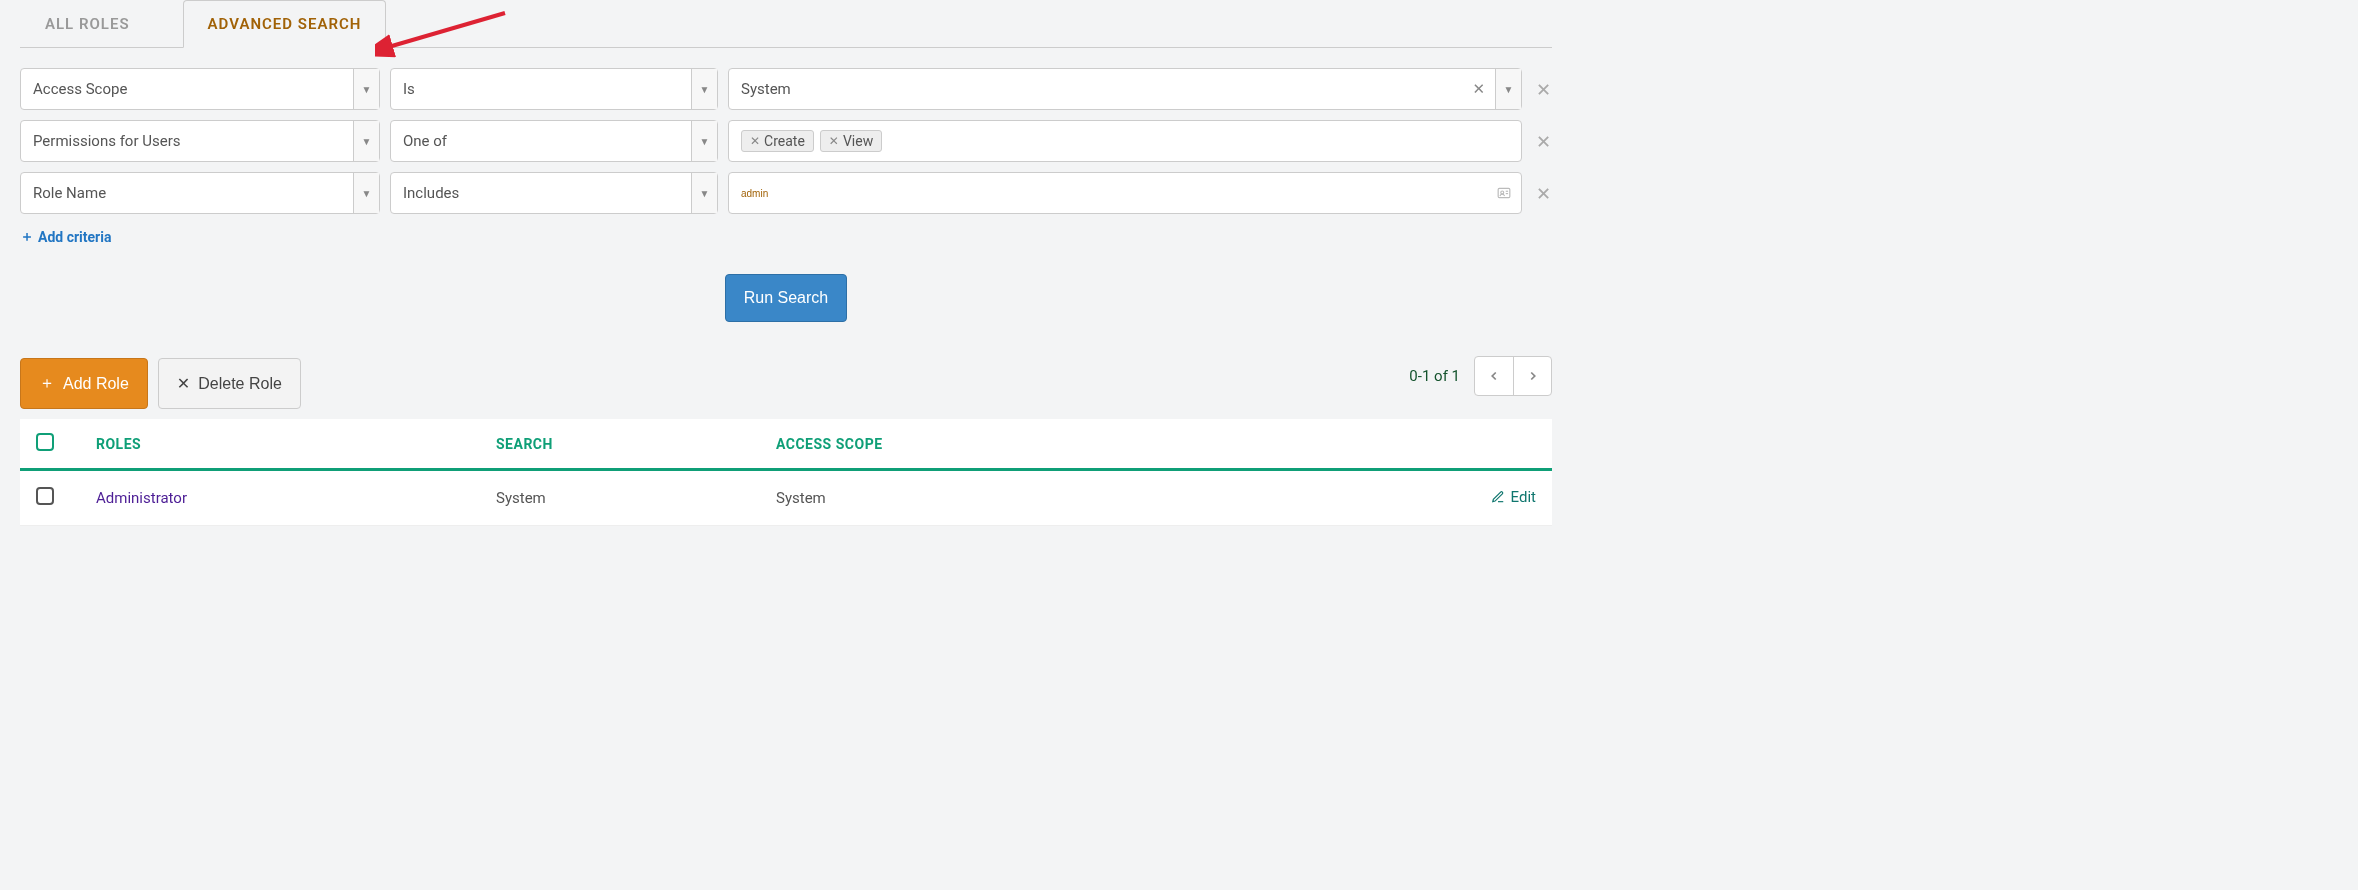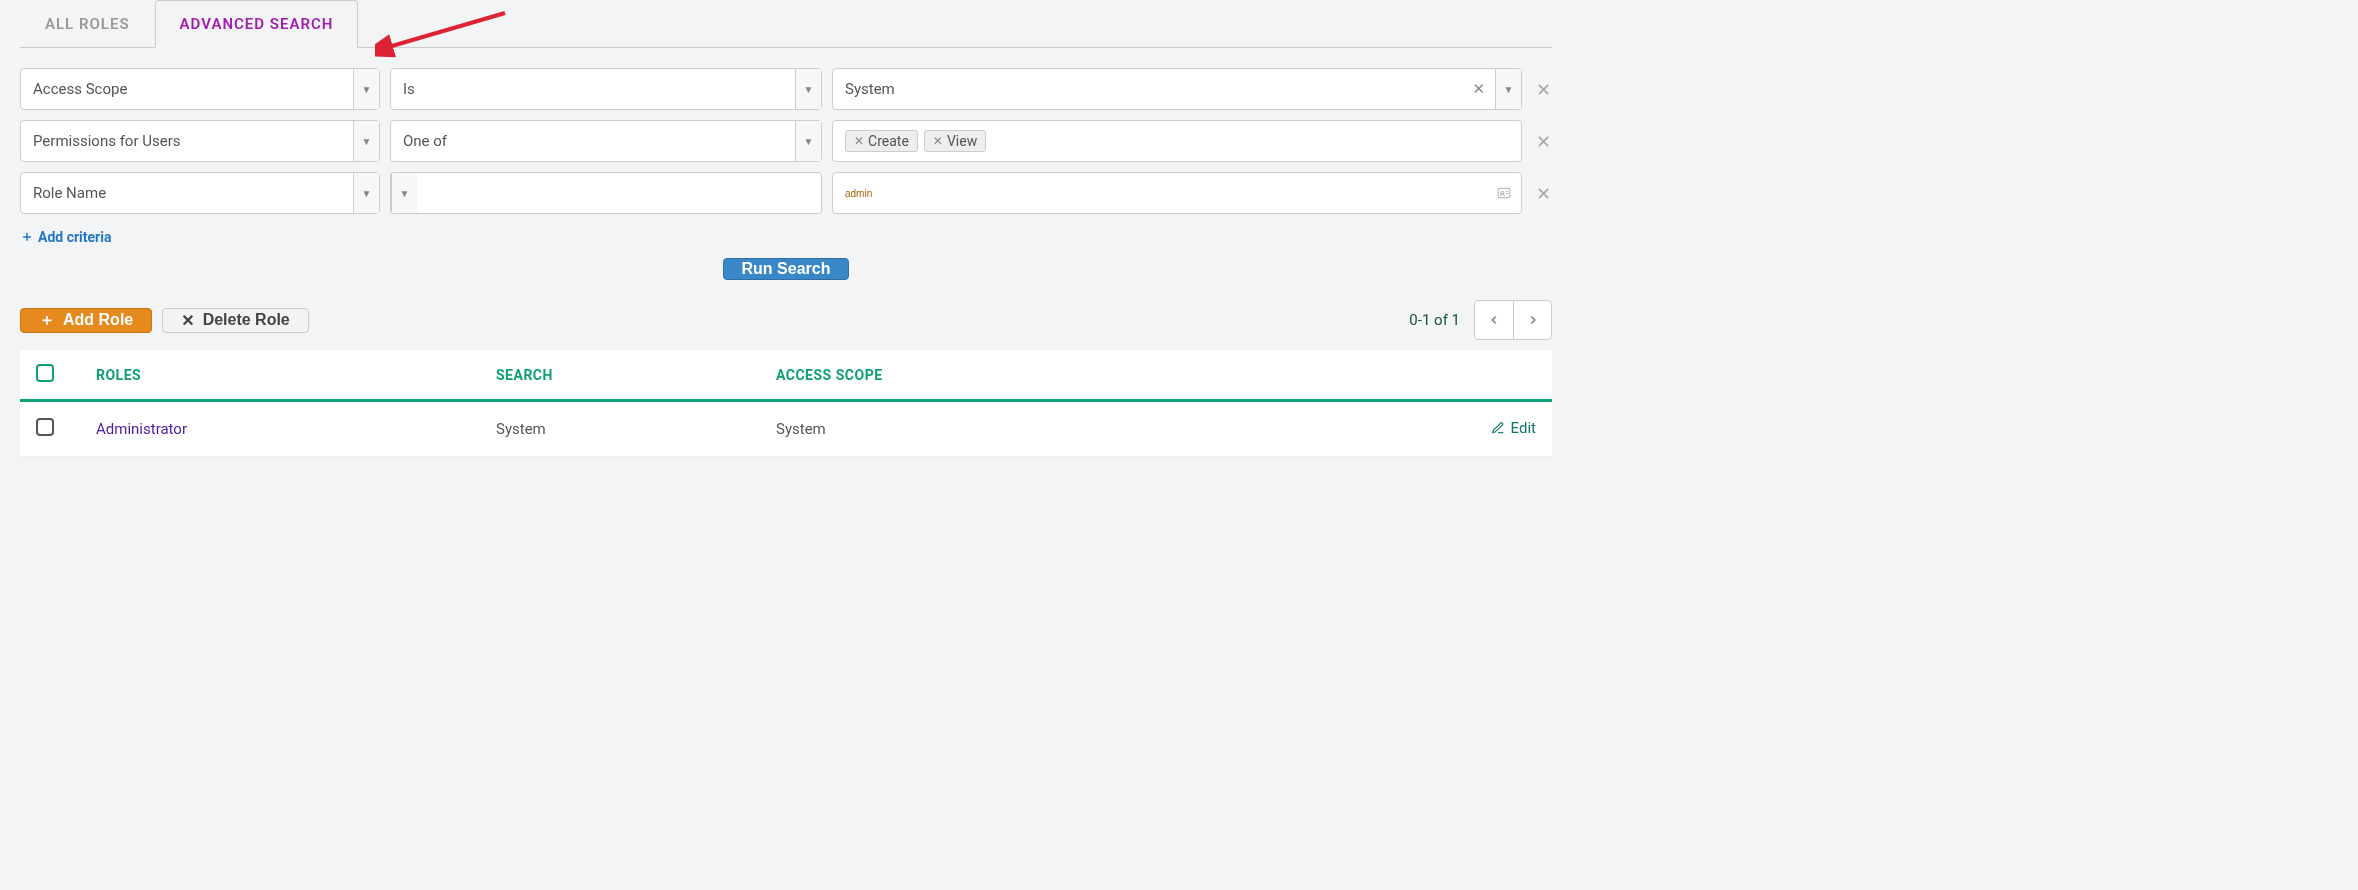--- a/index.html
+++ b/index.html
@@ -24,25 +24,26 @@
     font-size: 15px;
     letter-spacing: 1px;
     color: #999;
     cursor: pointer;
     border: 1px solid transparent;
     border-bottom: none;
     margin-bottom: -1px;
     font-weight: 600;
   }
   .tab.active {
-    color: #a21caf;
+    color: #a16207;
     background: #f3f4f5;
     border-color: #ccc;
     border-radius: 4px 4px 0 0;
     border-bottom: 1px solid #f3f4f5;
+    margin-left: 28px;
   }
 
   
   .arrow {
     position: absolute;
     top: 8px;
     left: 375px;
     pointer-events: none;
   }
 
@@ -72,21 +73,21 @@
     width: 26px;
     border-left: 1px solid #ccc;
     background: #f7f7f7;
     display: flex;
     align-items: center;
     justify-content: center;
     color: #888;
     font-size: 10px;
   }
   .field-col { width: 360px; }
-  .op-col { width: 432px; }
+  .op-col { width: 328px; }
   .val-col { flex: 1; }
   .val-wrap {
     display: flex;
     background: #fff;
     border: 1px solid #ccc;
     border-radius: 4px;
     height: 42px;
     align-items: stretch;
     flex: 1;
   }
@@ -142,22 +143,22 @@
     cursor: pointer;
     display: inline-flex;
     align-items: center;
     gap: 4px;
     margin-top: 4px;
   }
 
   .run-row { text-align:center; margin: 12px 0 20px 0; }
   .btn {
     display:inline-flex; align-items:center; gap:8px;
-    border-radius:4px; padding:1px 18px; font-size:16px; font-weight:700;
-    cursor:pointer; border:1px solid transparent;
+    border-radius:4px; padding:14px 18px; font-size:16px; font-weight:400;
+    cursor:pointer; border:1px solid transparent;margin-top:16px;
   }
   .btn-primary { background:#3a87c8; color:#fff; border-color:#2d6fa6; }
   .btn-orange { background:#e68a1e; color:#fff; border-color:#c7761a; }
   .btn-default { background:#f3f3f3; color:#444; border-color:#ccc; }
 
   
   .table-toolbar {
     display:flex; align-items:center; justify-content:space-between; margin-bottom:10px;
   }
   .toolbar-left { display:flex; gap:10px; }
@@ -259,20 +260,21 @@
     <div class="row-remove">✕</div>
   </div>
 
   
   <div class="criteria-row">
     <div class="select-wrap field-col">
       <div class="select-label">Role Name</div>
       <div class="select-caret">▼</div>
     </div>
     <div class="select-wrap op-col">
+      <div class="select-label">Includes</div>
       <div class="select-caret">▼</div>
     </div>
     <div class="val-wrap val-col">
       <div class="val-inner">
         <input class="val-text-input" value="admin" style="">
       </div>
       <div class="val-right-icon">
         <svg class="icon-svg" viewBox="0 0 24 24" fill="none" stroke="currentColor" stroke-width="2">
           <rect x="2" y="4" width="20" height="16" rx="2"></rect>
           <circle cx="9" cy="11" r="2.5"></circle>

